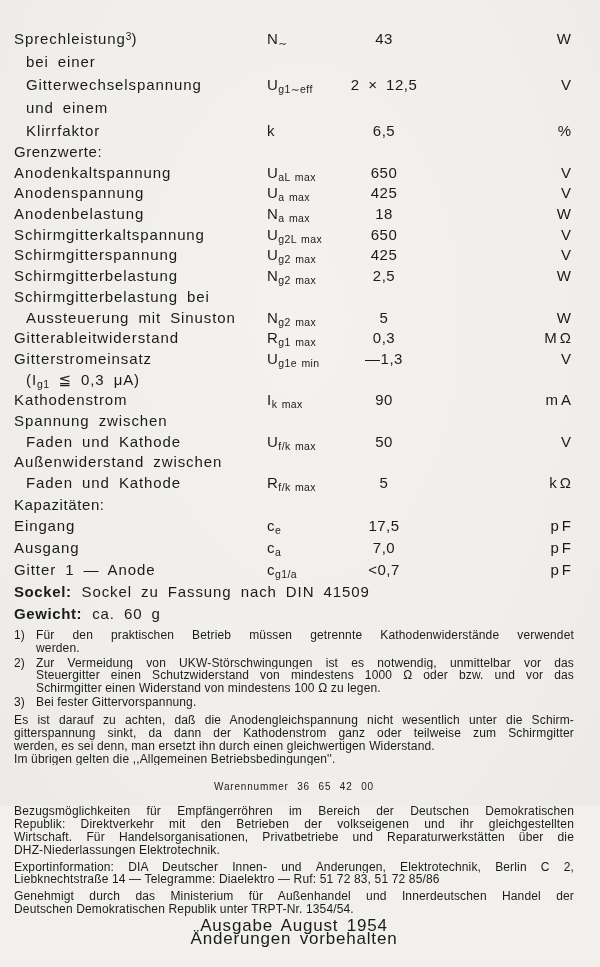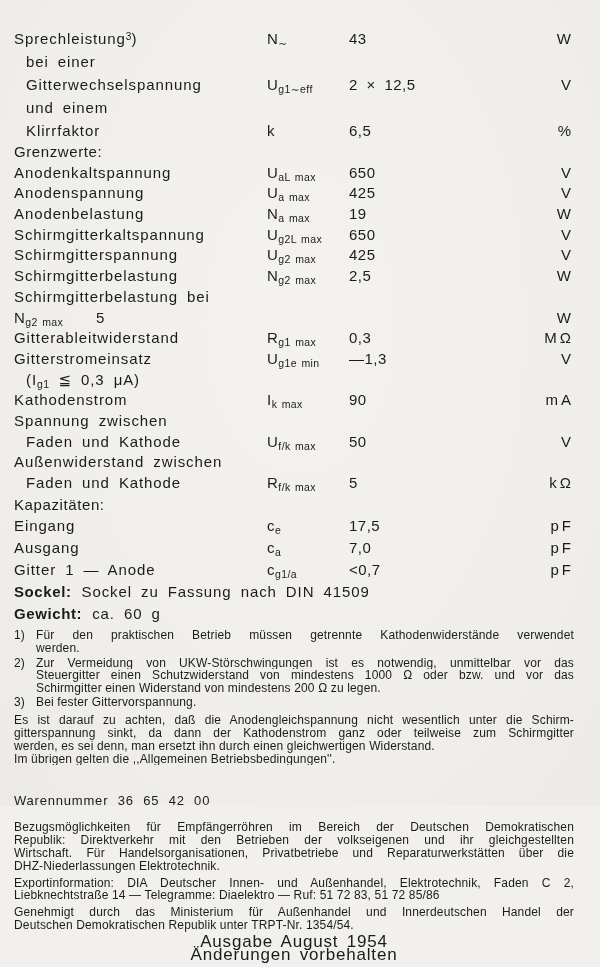--- a/index.html
+++ b/index.html
@@ -16,36 +16,36 @@
   
   .tbl{width:560px;}
   .trow{display:flex;align-items:baseline;height:20.7px;line-height:20.7px;
         font-size:15px;letter-spacing:0.9px;word-spacing:4px;white-space:nowrap;}
   .trow.tall{height:23px;line-height:23px;}
   .trow.cap{height:21.8px;line-height:21.8px;}
   .c-label{flex:0 0 253px;overflow:visible;}
   .c-label.ind{padding-left:12px;box-sizing:border-box;}
   .c-label.hdr{font-weight:normal;letter-spacing:0.6px;}
   .c-sym{flex:0 0 82px;letter-spacing:0.5px;word-spacing:1px;}
-  .c-val{flex:0 0 70px;text-align:left;letter-spacing:0.5px;}
+  .c-val{flex:0 0 70px;text-align:center;letter-spacing:0.5px;}
   .c-unit{flex:1 1 auto;text-align:right;letter-spacing:3px;}
   .c-full{flex:1 1 auto;}
   .c-full b{margin-right:10px;letter-spacing:0.6px;}
   sub{font-size:10.5px;vertical-align:-3px;letter-spacing:0.4px;word-spacing:1px;line-height:0;}
   sup{font-size:10px;vertical-align:4.5px;letter-spacing:0;line-height:0;}
   
   .small{font-size:12px;line-height:12.8px;letter-spacing:0.15px;}
   .fnblock{margin-top:5px;}
   .fn{position:relative;padding-left:22px;margin-bottom:1.5px;}
   .fn .marker{position:absolute;left:0;top:0;}
   .pline{white-space:nowrap;overflow:hidden;}
   .pline.jl{text-align:justify;text-align-last:justify;}
   .pline.ll{text-align:left;text-align-last:left;}
   .note{margin-top:5px;}
-  .waren{margin-top:28px;text-align:left;font-size:13px;letter-spacing:0.8px;word-spacing:5px;}
+  .waren{margin-top:16px;text-align:center;font-size:10px;letter-spacing:0.8px;word-spacing:5px;}
   .paras{margin-top:13px;}
   .para{margin-top:4px;}
   .footer{margin-top:3px;text-align:center;font-size:17px;line-height:13.6px;
           letter-spacing:0.8px;word-spacing:3px;}
 </style>
 </head>
 <body>
 
 <div class="page">
   <div class="tbl">
@@ -93,21 +93,21 @@
       </div>
       <div class="trow">
         <span class="c-label">Anodenspannung</span>
         <span class="c-sym">U<sub>a max</sub></span>
         <span class="c-val">425</span>
         <span class="c-unit">V</span>
       </div>
       <div class="trow">
         <span class="c-label">Anodenbelastung</span>
         <span class="c-sym">N<sub>a max</sub></span>
-        <span class="c-val">19</span>
+        <span class="c-val">18</span>
         <span class="c-unit">W</span>
       </div>
       <div class="trow">
         <span class="c-label">Schirmgitterkaltspannung</span>
         <span class="c-sym">U<sub>g2L max</sub></span>
         <span class="c-val">650</span>
         <span class="c-unit">V</span>
       </div>
       <div class="trow">
         <span class="c-label">Schirmgitterspannung</span>
@@ -121,20 +121,21 @@
         <span class="c-val">2,5</span>
         <span class="c-unit">W</span>
       </div>
       <div class="trow">
         <span class="c-label">Schirmgitterbelastung bei</span>
         <span class="c-sym"></span>
         <span class="c-val"></span>
         <span class="c-unit"></span>
       </div>
       <div class="trow">
+        <span class="c-label ind">Aussteuerung mit Sinuston</span>
         <span class="c-sym">N<sub>g2 max</sub></span>
         <span class="c-val">5</span>
         <span class="c-unit">W</span>
       </div>
       <div class="trow">
         <span class="c-label">Gitterableitwiderstand</span>
         <span class="c-sym">R<sub>g1 max</sub></span>
         <span class="c-val">0,3</span>
         <span class="c-unit">MΩ</span>
       </div>
@@ -214,21 +215,21 @@
   <div class="fnblock small">
       <div class="fn">
         <span class="marker">1)</span>
         <div class="pline jl">Für den praktischen Betrieb müssen getrennte Kathodenwiderstände verwendet</div>
         <div class="pline ll">werden.</div>
       </div>
       <div class="fn">
         <span class="marker">2)</span>
         <div class="pline jl">Zur Vermeidung von UKW-Störschwingungen ist es notwendig, unmittelbar vor das</div>
         <div class="pline jl">Steuergitter einen Schutzwiderstand von mindestens 1000 Ω oder bzw. und vor das</div>
-        <div class="pline ll">Schirmgitter einen Widerstand von mindestens 200 Ω zu legen.</div>
+        <div class="pline ll">Schirmgitter einen Widerstand von mindestens 100 Ω zu legen.</div>
       </div>
       <div class="fn">
         <span class="marker">3)</span>
         <div class="pline ll">Bei fester Gittervorspannung.</div>
       </div>
     </div>
   <div class="note small">
       <div>
         <div class="pline jl">Es ist darauf zu achten, daß die Anodengleichspannung nicht wesentlich unter die Schirm-</div>
         <div class="pline jl">gitterspannung sinkt, da dann der Kathodenstrom ganz oder teilweise zum Schirmgitter</div>
@@ -240,21 +241,21 @@
     </div>
   <div class="waren">Warennummer 36 65 42 00</div>
   <div class="paras small">
       <div class="para">
         <div class="pline jl">Bezugsmöglichkeiten für Empfängerröhren im Bereich der Deutschen Demokratischen</div>
         <div class="pline jl">Republik: Direktverkehr mit den Betrieben der volkseigenen und ihr gleichgestellten</div>
         <div class="pline jl">Wirtschaft. Für Handelsorganisationen, Privatbetriebe und Reparaturwerkstätten über die</div>
         <div class="pline ll">DHZ-Niederlassungen Elektrotechnik.</div>
       </div>
       <div class="para">
-        <div class="pline jl">Exportinformation: DIA Deutscher Innen- und Außenhandel, Elektrotechnik, Faden C 2,</div>
+        <div class="pline jl">Exportinformation: DIA Deutscher Innen- und Änderungen, Elektrotechnik, Berlin C 2,</div>
         <div class="pline ll">Liebknechtstraße 14 — Telegramme: Diaelektro — Ruf: 51 72 83, 51 72 85/86</div>
       </div>
       <div class="para">
         <div class="pline jl">Genehmigt durch das Ministerium für Außenhandel und Innerdeutschen Handel der</div>
         <div class="pline ll">Deutschen Demokratischen Republik unter TRPT-Nr. 1354/54.</div>
       </div>
     </div>
   <div class="footer">
     <div>Ausgabe August 1954</div>
     <div>Änderungen vorbehalten</div>

